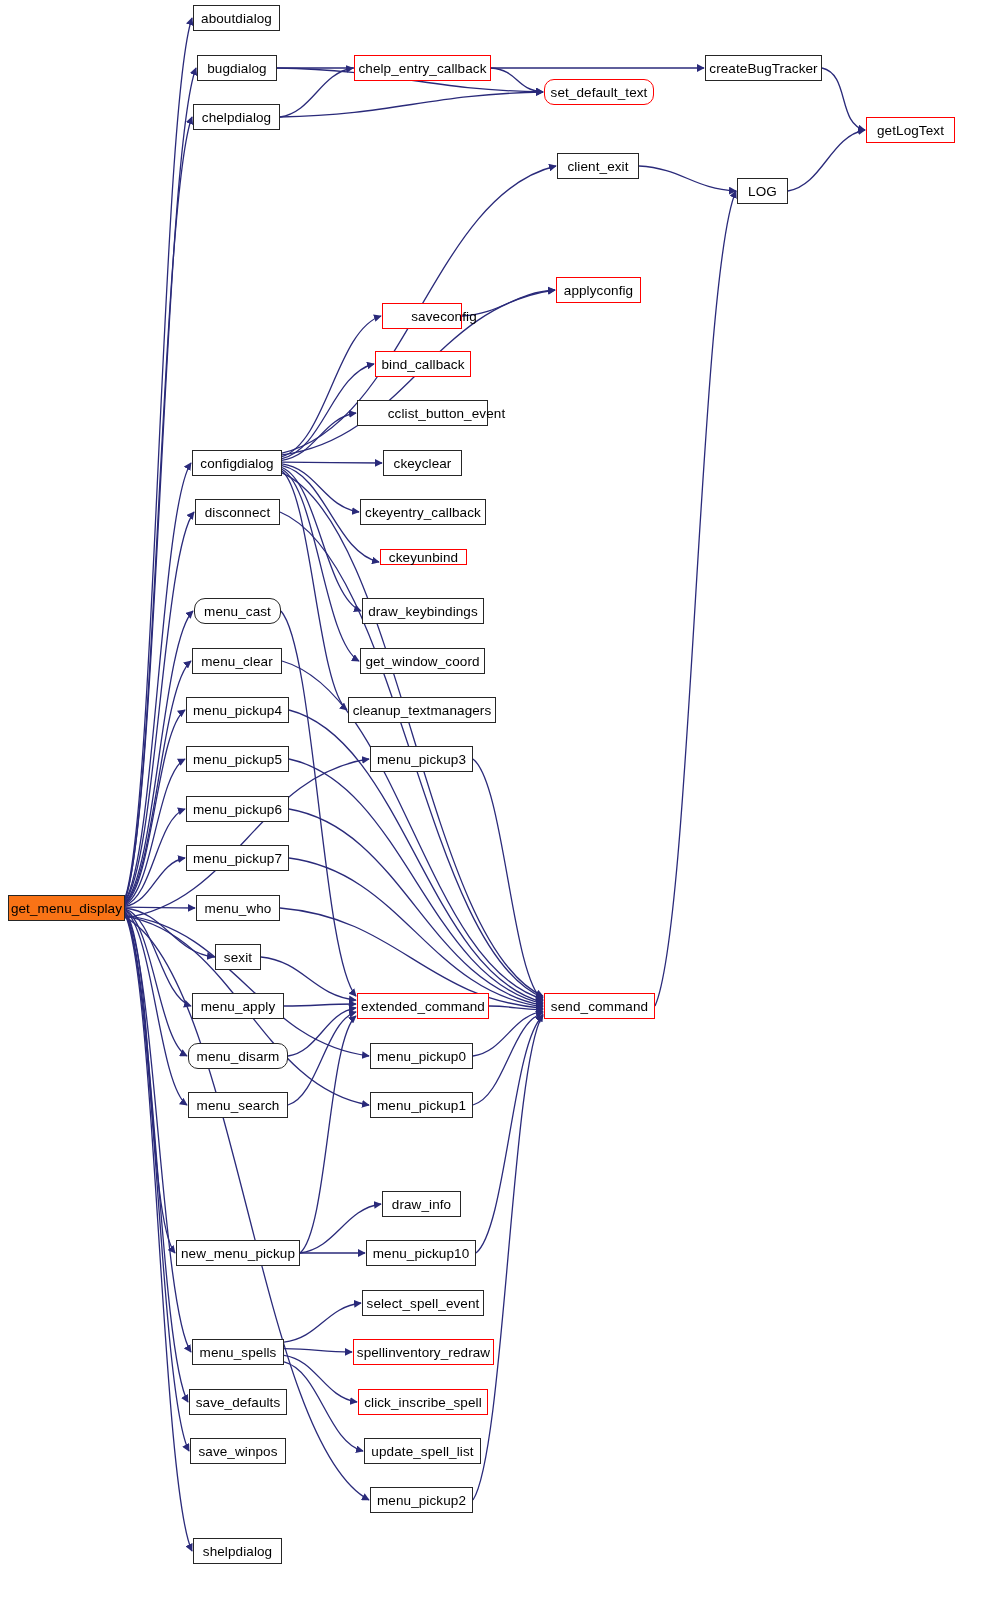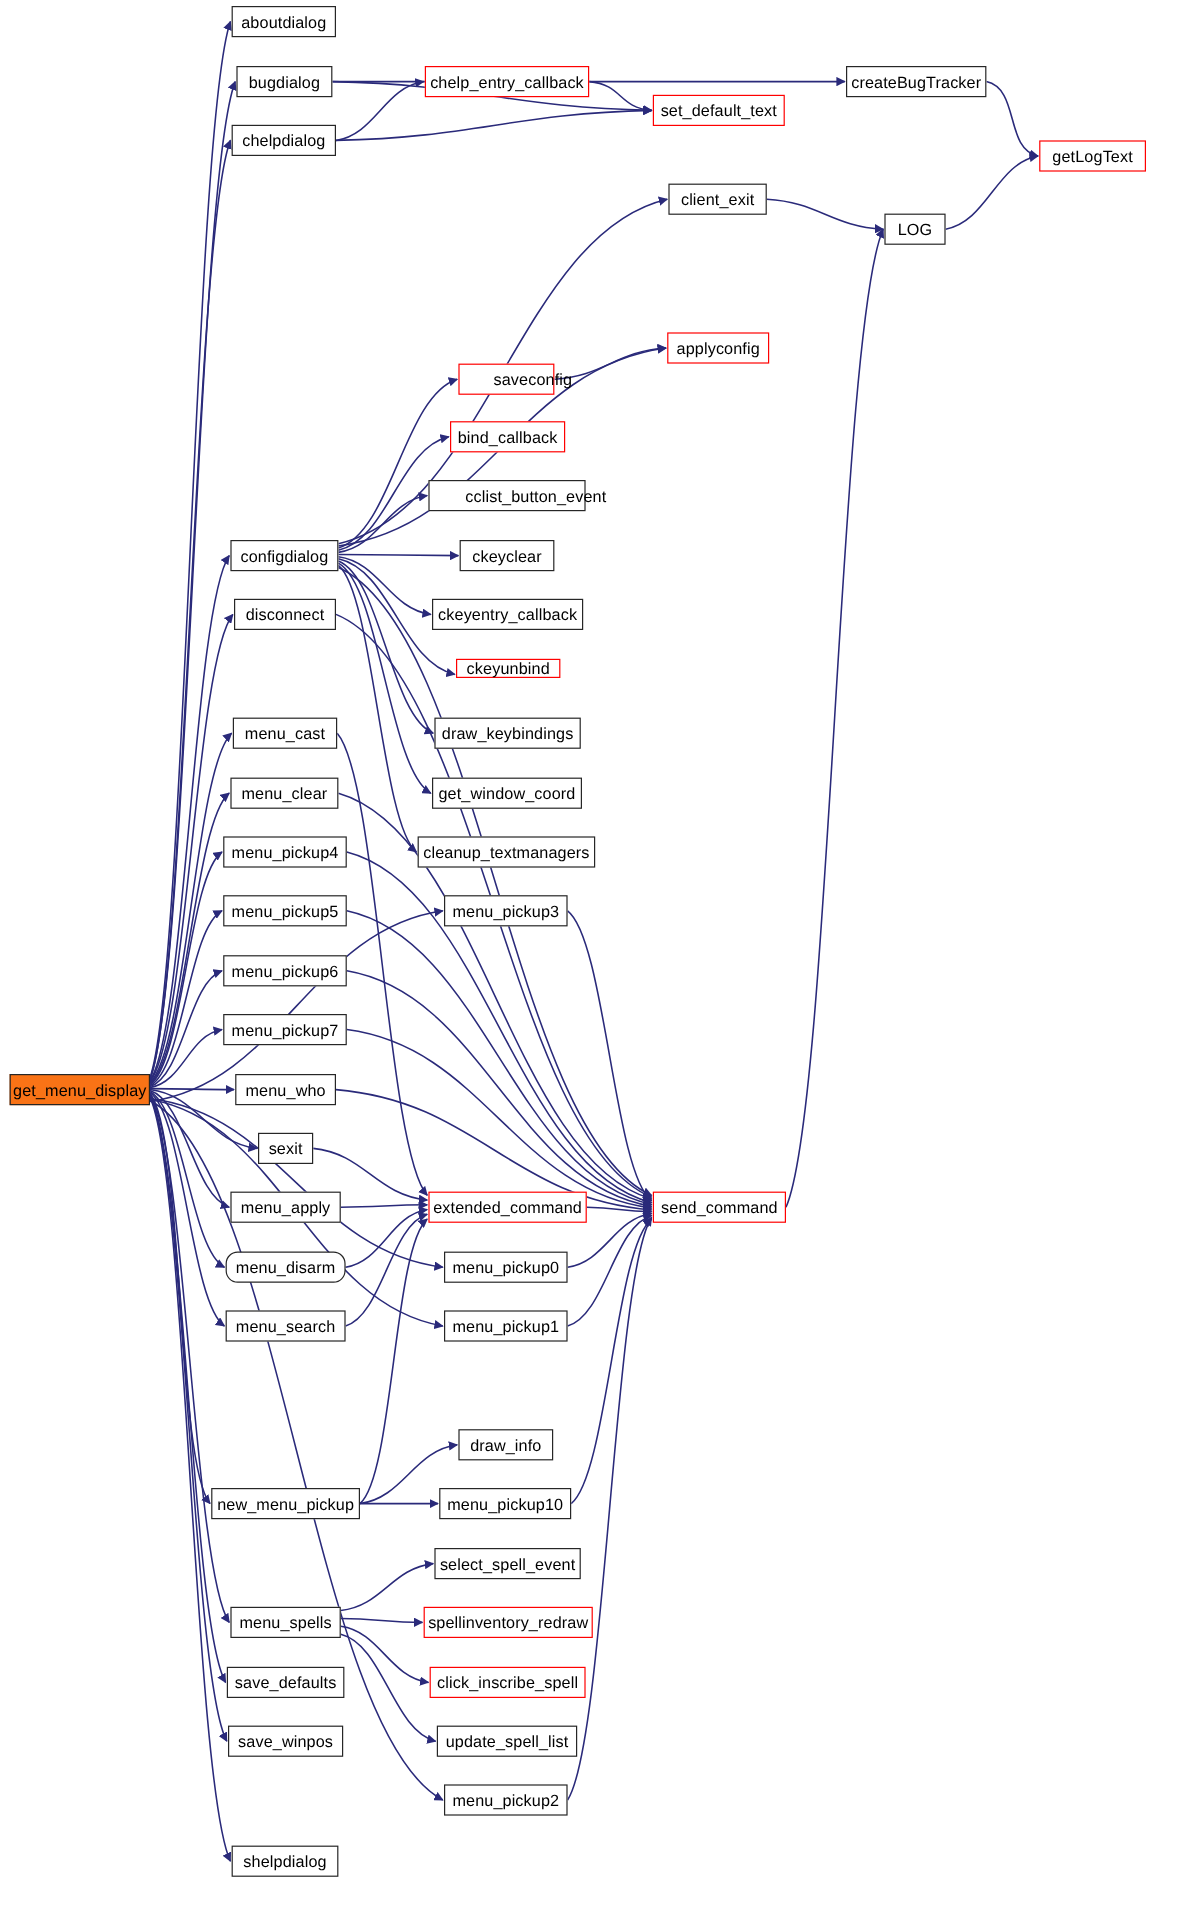--- a/index.html
+++ b/index.html
@@ -111,21 +111,21 @@
       </div>
       <div class="node" style="left: 193px; top: 104px; width: 87px; height: 26px;">
         <span class="lbl">chelpdialog</span>
       </div>
       <div class="node" style="left: 192px; top: 450px; width: 90px; height: 26px;">
         <span class="lbl">configdialog</span>
       </div>
       <div class="node" style="left: 195px; top: 499px; width: 85px; height: 26px;">
         <span class="lbl">disconnect</span>
       </div>
-      <div class="node" style="left: 194px; top: 598px; width: 87px; height: 26px;">
+      <div class="node" style="left: 194px; top: 598px; width: 87px; height: 26px; border-radius: 11px;">
         <span class="lbl">menu_cast</span>
       </div>
       <div class="node" style="left: 192px; top: 648px; width: 90px; height: 26px;">
         <span class="lbl">menu_clear</span>
       </div>
       <div class="node" style="left: 186px; top: 697px; width: 103px; height: 26px;">
         <span class="lbl">menu_pickup4</span>
       </div>
       <div class="node" style="left: 186px; top: 746px; width: 103px; height: 26px;">
         <span class="lbl">menu_pickup5</span>
@@ -222,21 +222,21 @@
       </div>
       <div class="node red" style="left: 358px; top: 1389px; width: 130px; height: 26px;">
         <span class="lbl">click_inscribe_spell</span>
       </div>
       <div class="node" style="left: 364px; top: 1438px; width: 117px; height: 26px;">
         <span class="lbl">update_spell_list</span>
       </div>
       <div class="node" style="left: 370px; top: 1487px; width: 103px; height: 26px;">
         <span class="lbl">menu_pickup2</span>
       </div>
-      <div class="node red" style="left: 544px; top: 79px; width: 110px; height: 26px;">
+      <div class="node red" style="left: 544px; top: 79px; width: 110px; height: 26px; border-radius: 10px;">
         <span class="lbl">set_default_text</span>
       </div>
       <div class="node" style="left: 557px; top: 153px; width: 82px; height: 26px;">
         <span class="lbl">client_exit</span>
       </div>
       <div class="node red" style="left: 556px; top: 277px; width: 85px; height: 26px;">
         <span class="lbl">applyconfig</span>
       </div>
       <div class="node red" style="left: 544px; top: 993px; width: 111px; height: 26px;">
         <span class="lbl">send_command</span>

